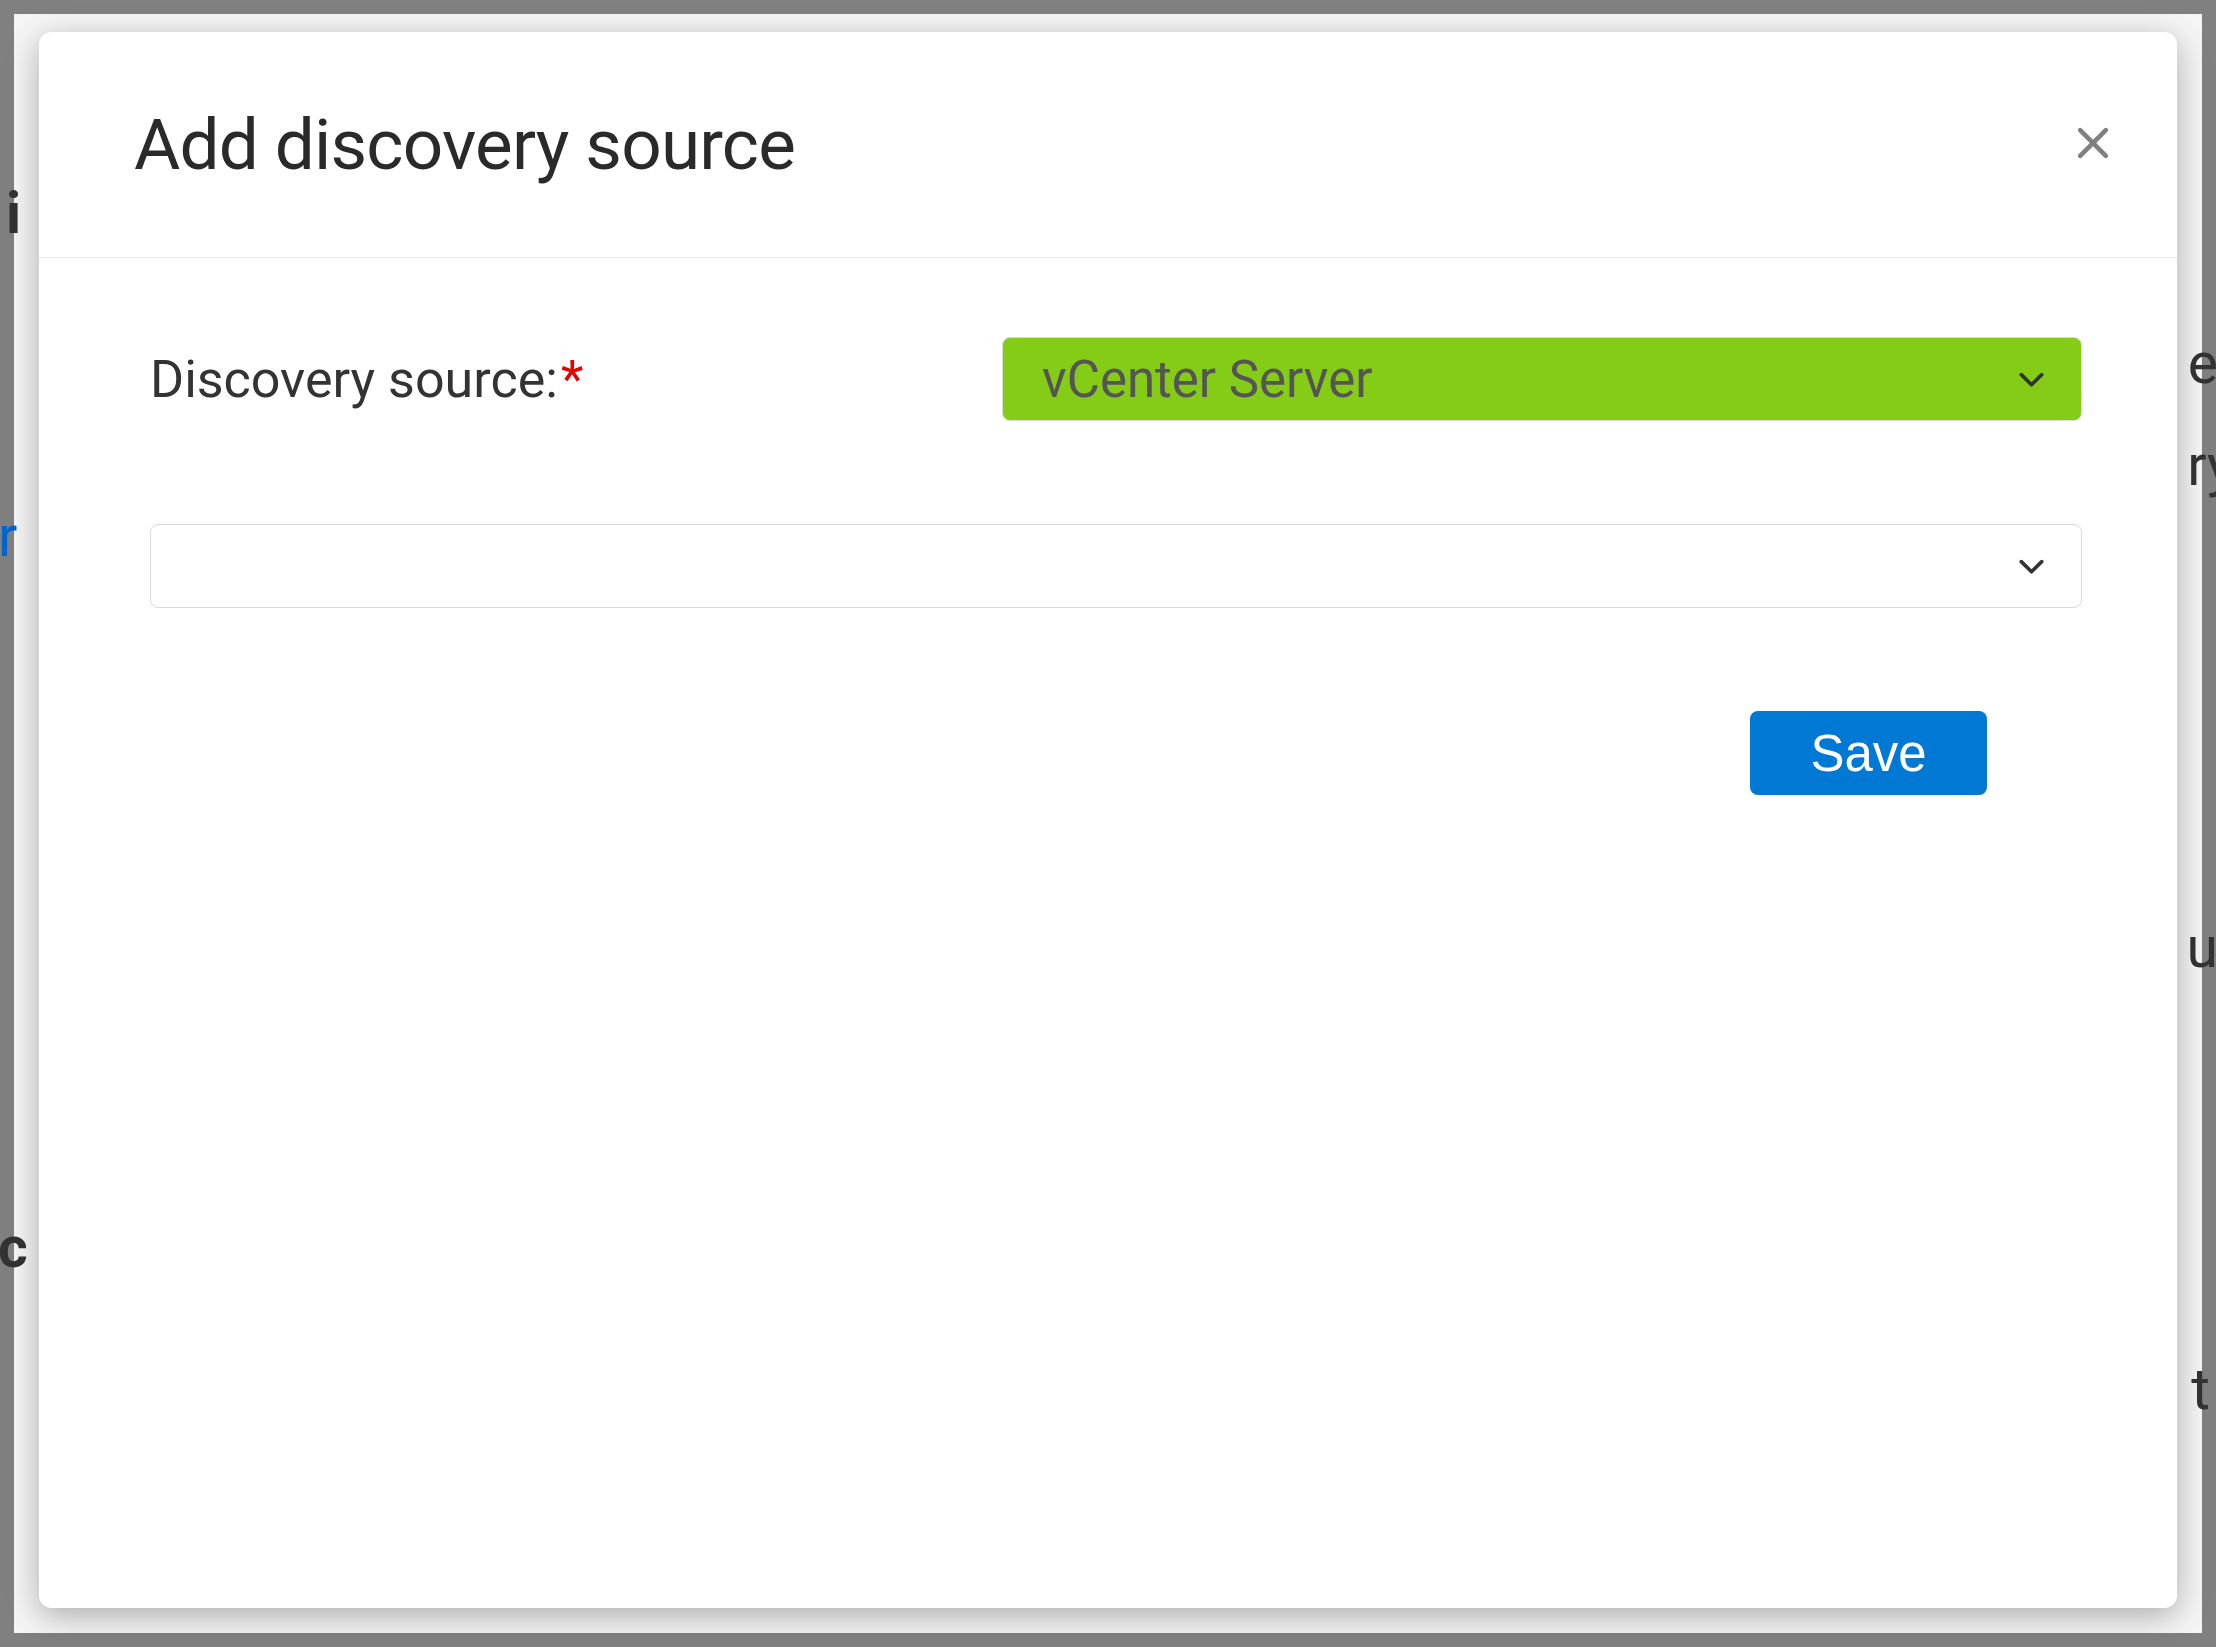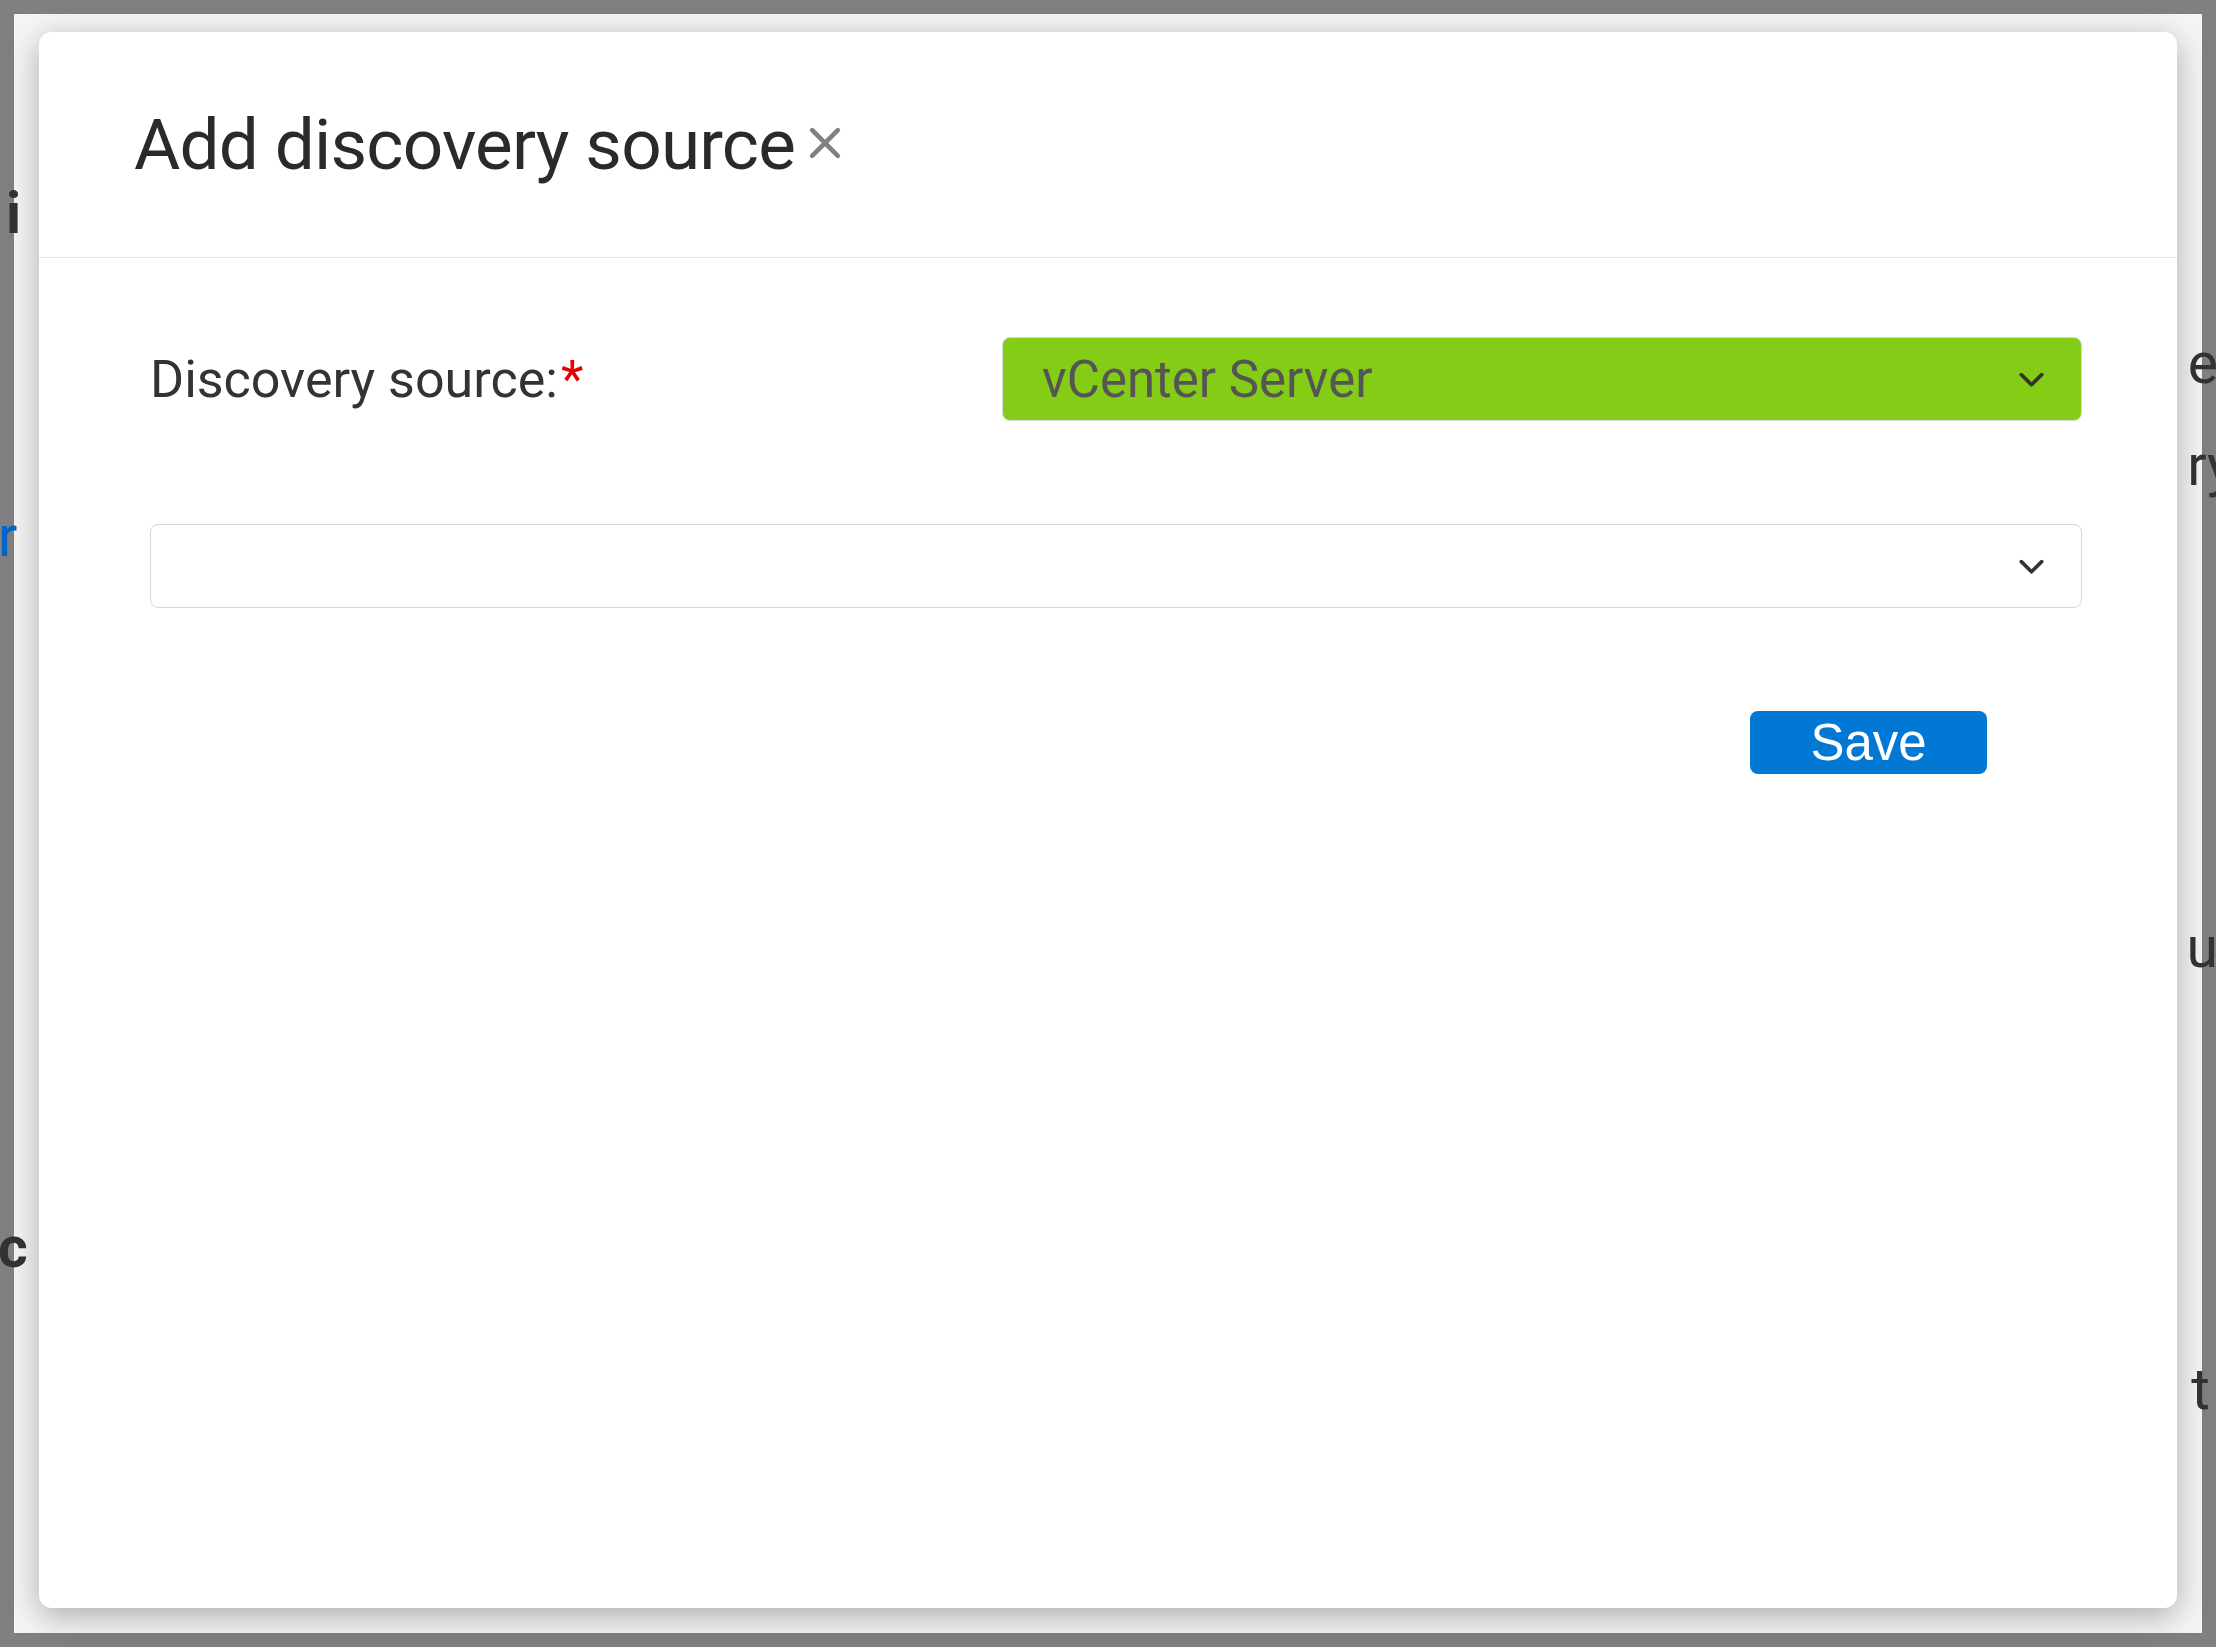--- a/index.html
+++ b/index.html
@@ -46,21 +46,21 @@
       bottom: 39px;
       background: #ffffff;
       border-radius: 12.6px;
       box-shadow: 0 8px 32px rgba(0,0,0,0.3);
       display: flex;
       flex-direction: column;
     }
     
     .modal-header {
       display: flex;
-      justify-content: flex-start;
+      justify-content: space-between;
       align-items: center;
       padding: 71px 54px 71px 95px;
       border-bottom: 1.6px solid #e8e8e8;
     }
     
     .modal-title {
       font-size: 71px;
       font-weight: 400;
       color: #2a2a2a;
       letter-spacing: -0.8px;
@@ -167,21 +167,21 @@
       padding: 0 95px 95px 95px;
     }
     
     .btn {
       border: none;
       border-radius: 8px;
       font-size: 51px;
       font-weight: 400;
       cursor: pointer;
       padding: 1px 47px;
-      height: 63px;
+      height: 84px;
       display: flex;
       align-items: center;
       justify-content: center;
     }
     
     .btn-primary {
       background: #0078d4;
       color: #ffffff;
     }
     

